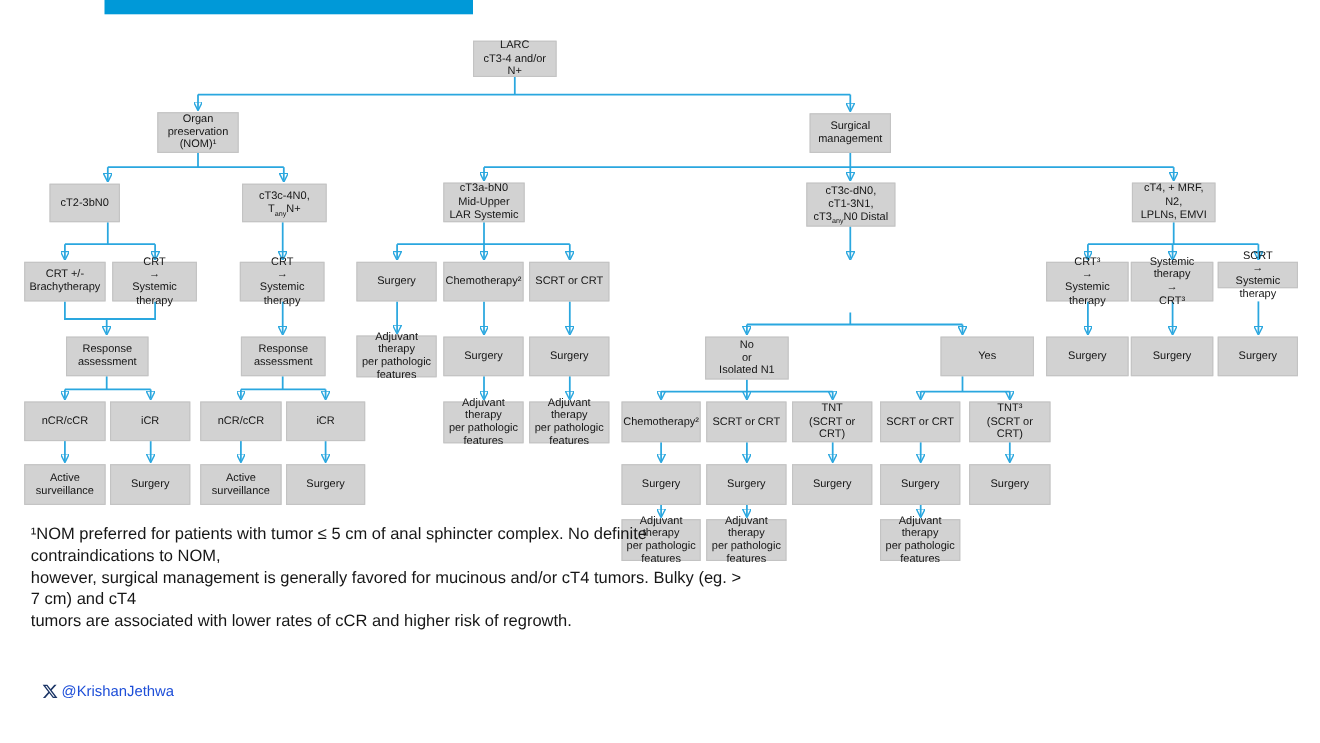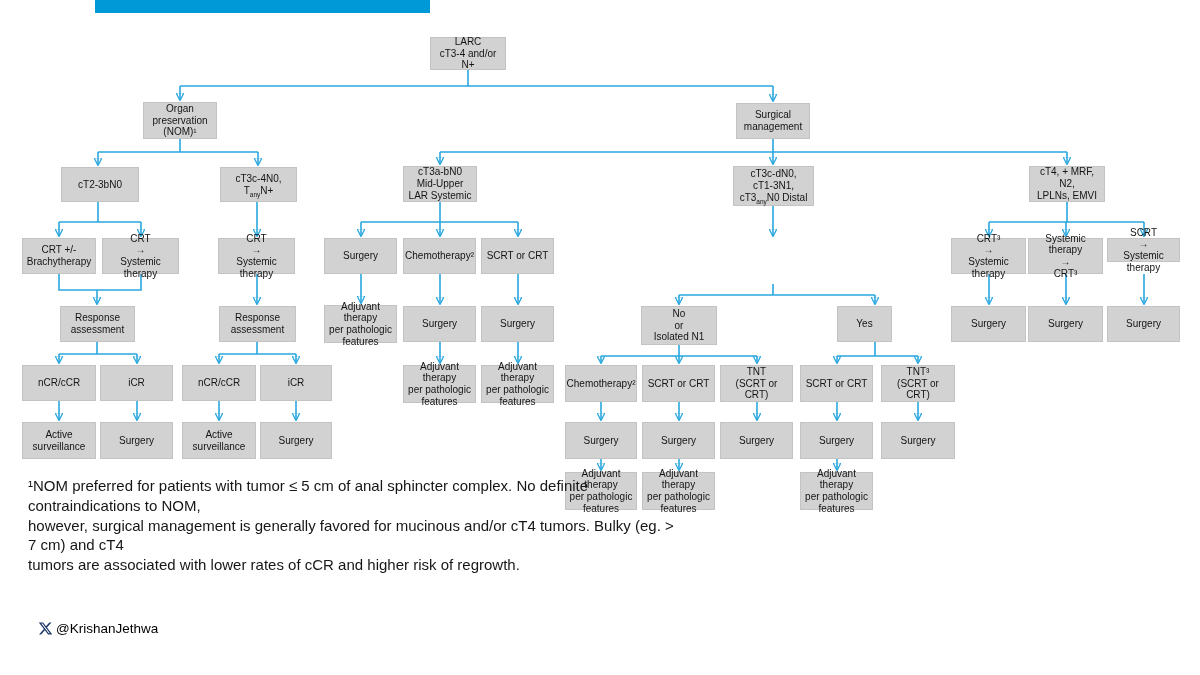--- a/index.html
+++ b/index.html
@@ -21,21 +21,21 @@
   }
   .node.tight{line-height:1.12;}
   .node sub{font-size:6.5px;line-height:0;}
   .node .nl{white-space:pre-line;text-align:center;}
   .footnote{
     position:absolute;left:28px;width:650px;
     font-size:15px;line-height:1.32;color:#161616;white-space:pre-line;
   }
   .handle{
     position:absolute;left:38px;top:621px;display:flex;align-items:center;gap:3px;
-    font-size:13.5px;color:#000000;
+    font-size:13.5px;color:#1d4ed8;
   }
   .copyright{
     position:absolute;right:18px;top:655px;
     font-size:9.5px;color:#8c8c8c;white-space:pre;
   }
 </style>
 </head>
 <body>
 
 <div class="canvas">
@@ -114,21 +114,21 @@
 
   <div class="node" style="left:430px;top:37px;width:76px;height:33px">LARC
 cT3-4 and/or N+</div>
 
   <div class="node" style="left:143px;top:102px;width:74px;height:37px">Organ
 preservation
 (NOM)¹</div>
   <div class="node" style="left:736px;top:103px;width:74px;height:36px">Surgical
 management</div>
 
-  <div class="node" style="left:61px;top:167px;width:78px;height:35px">cT2-3bN0</div>
+  <div class="node" style="left:45px;top:167px;width:64px;height:35px">cT2-3bN0</div>
   <div class="node" style="left:220px;top:167px;width:77px;height:35px"><span class="nl"><span>cT3c-4N0,
 T</span><sub>any</sub><span>N+</span></span></div>
   <div class="node" style="left:403px;top:166px;width:74px;height:36px">cT3a-bN0
 Mid-Upper
 LAR Systemic</div>
   <div class="node" style="left:733px;top:166px;width:81px;height:40px"><span class="nl"><span>cT3c-dN0,
 cT1-3N1,
 cT3</span><sub>any</sub><span>N0 Distal</span></span></div>
   <div class="node" style="left:1029px;top:166px;width:76px;height:36px">cT4, + MRF, N2,
 LPLNs, EMVI</div>
@@ -159,21 +159,21 @@
   <div class="node" style="left:219px;top:306px;width:77px;height:36px">Response
 assessment</div>
   <div class="node" style="left:324px;top:305px;width:73px;height:38px">Adjuvant therapy
 per pathologic
 features</div>
   <div class="node" style="left:403px;top:306px;width:73px;height:36px">Surgery</div>
   <div class="node" style="left:481px;top:306px;width:73px;height:36px">Surgery</div>
   <div class="node" style="left:641px;top:306px;width:76px;height:39px">No
 or
 Isolated N1</div>
-  <div class="node" style="left:837px;top:306px;width:55px;height:36px">Yes</div>
+  <div class="node" style="left:855px;top:306px;width:85px;height:36px">Yes</div>
   <div class="node" style="left:951px;top:306px;width:75px;height:36px">Surgery</div>
   <div class="node" style="left:1028px;top:306px;width:75px;height:36px">Surgery</div>
   <div class="node" style="left:1107px;top:306px;width:73px;height:36px">Surgery</div>
 
   <div class="node" style="left:22px;top:365px;width:74px;height:36px">nCR/cCR</div>
   <div class="node" style="left:100px;top:365px;width:73px;height:36px">iCR</div>
   <div class="node" style="left:182px;top:365px;width:74px;height:36px">nCR/cCR</div>
   <div class="node" style="left:260px;top:365px;width:72px;height:36px">iCR</div>
   <div class="node" style="left:403px;top:365px;width:73px;height:38px">Adjuvant therapy
 per pathologic

